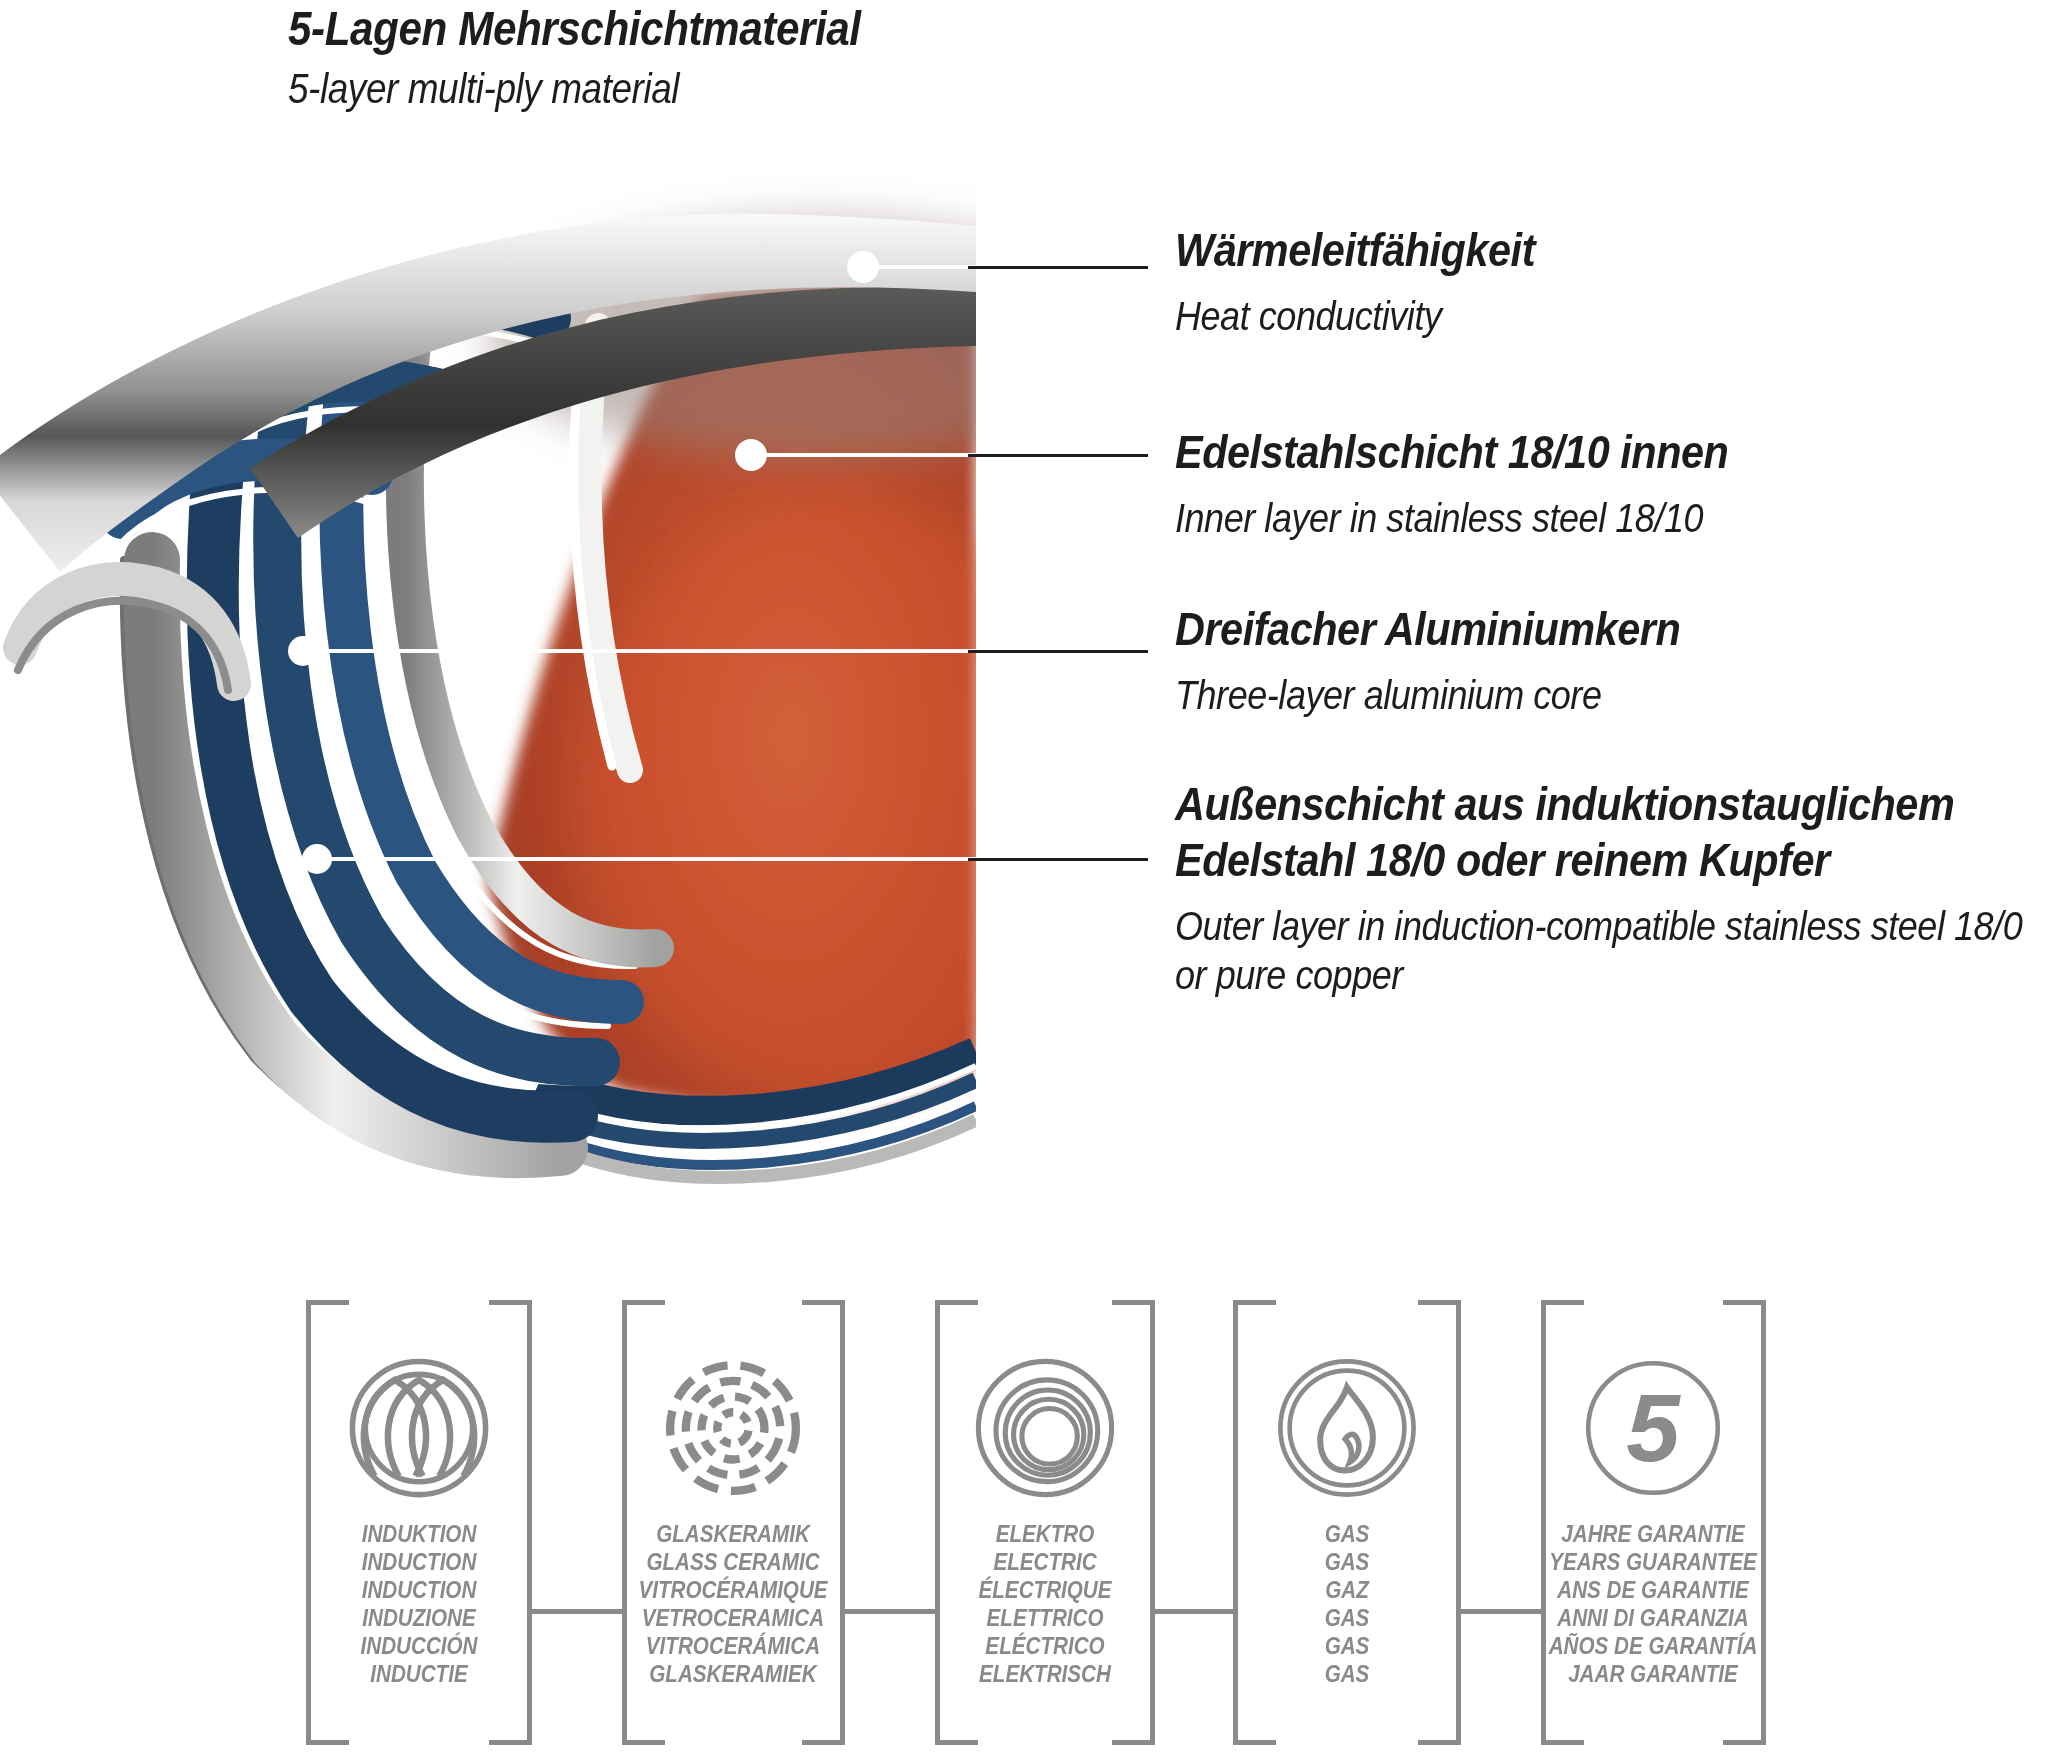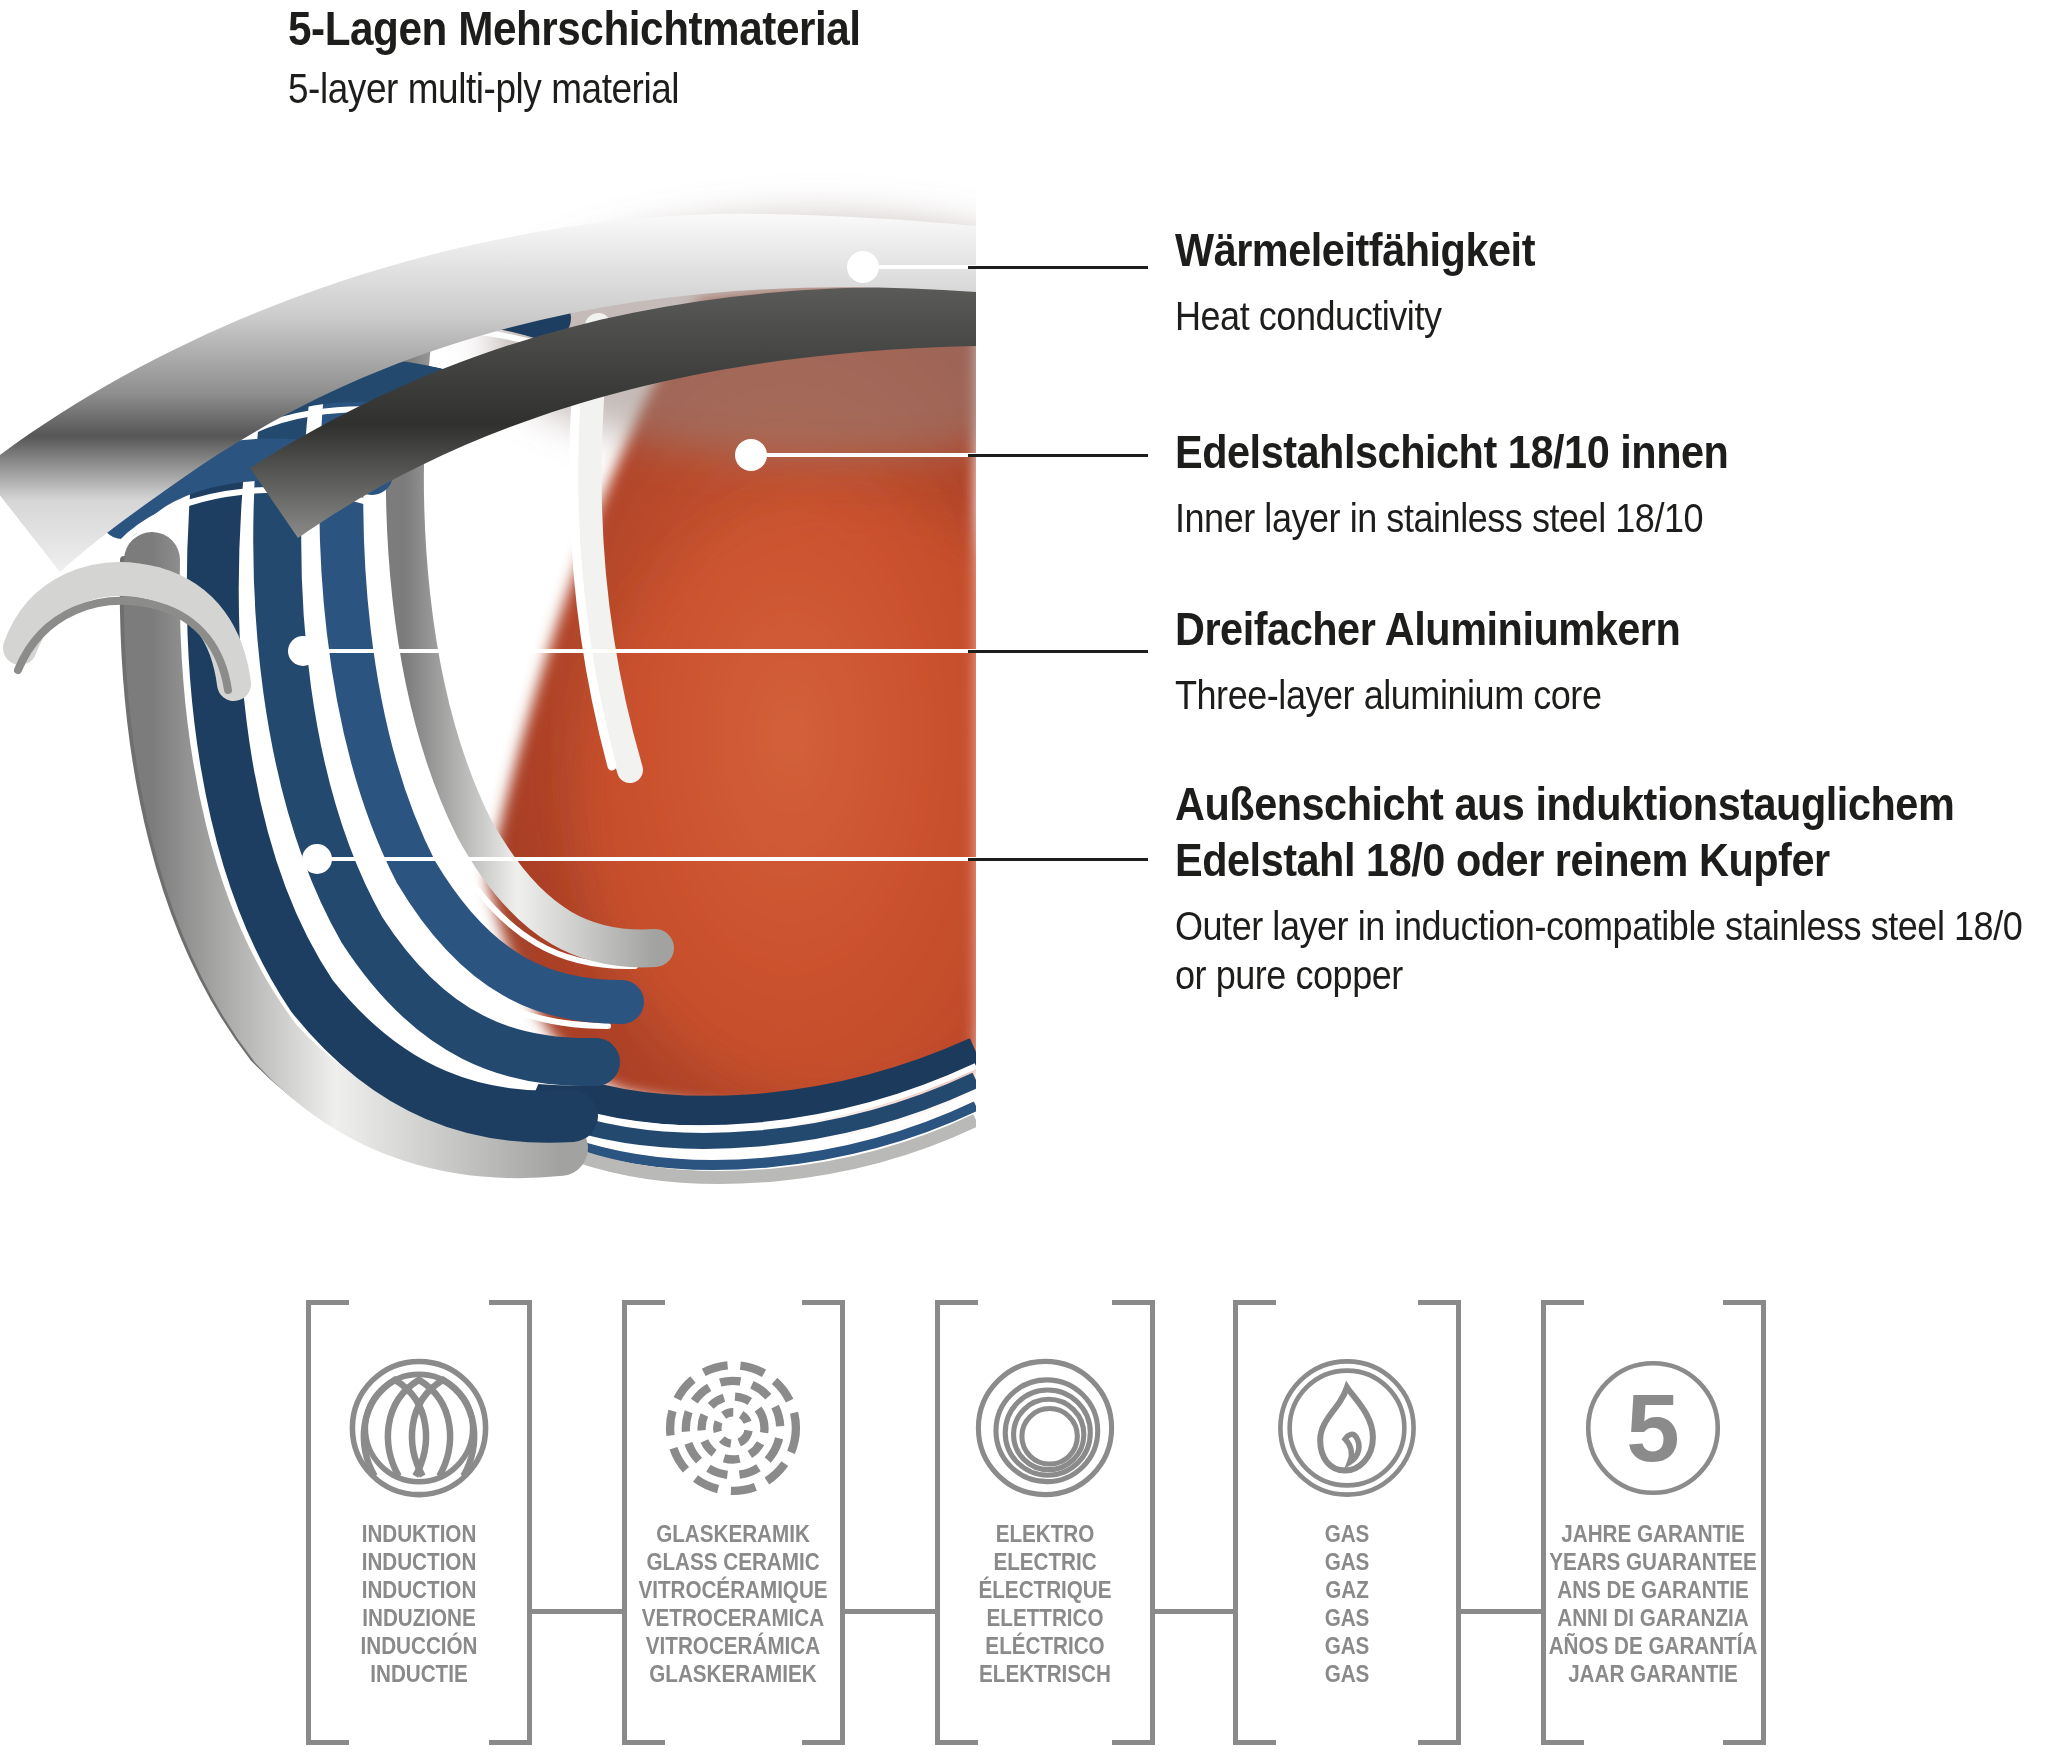--- a/index.html
+++ b/index.html
@@ -1,17 +1,17 @@
 <!DOCTYPE html>
 <html><head>
 <meta charset="utf-8">
 <style>
   html,body{margin:0;padding:0;background:#fff;}
   .stage{position:relative;width:2061px;height:1752px;background:#fff;overflow:hidden;
-         font-family:"Liberation Sans",sans-serif;color:#1d1d1b;}
+         font-family:"Liberation Sans",sans-serif;color:#1d1d1b;font-style:italic;}
 
   
   .hdr{position:absolute;left:288px;top:2px;transform:scaleX(.88);transform-origin:top left;}
   .hdr h1{margin:0;font-size:48px;line-height:54px;font-weight:700;letter-spacing:-.5px;}
   .hdr p{margin:10px 0 0 0;font-size:42px;line-height:46px;font-weight:400;letter-spacing:-.5px;}
 
   
   .pot{position:absolute;left:0;top:0;}
 
   

